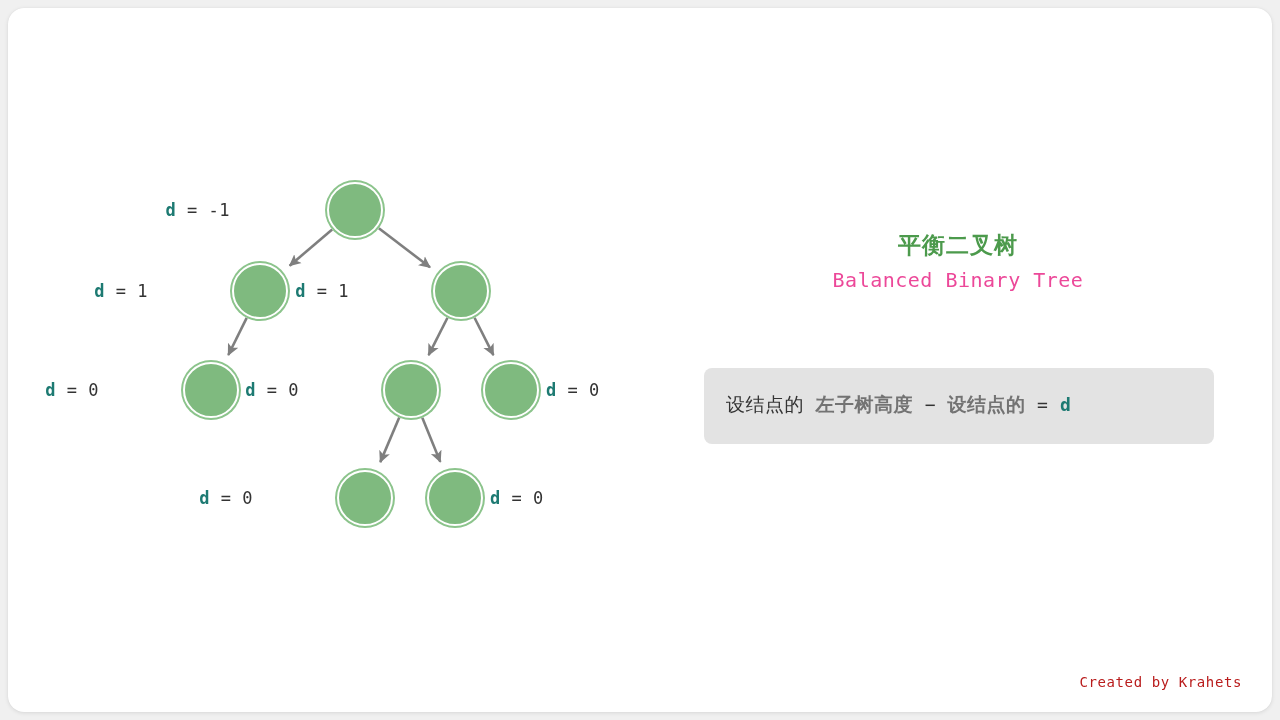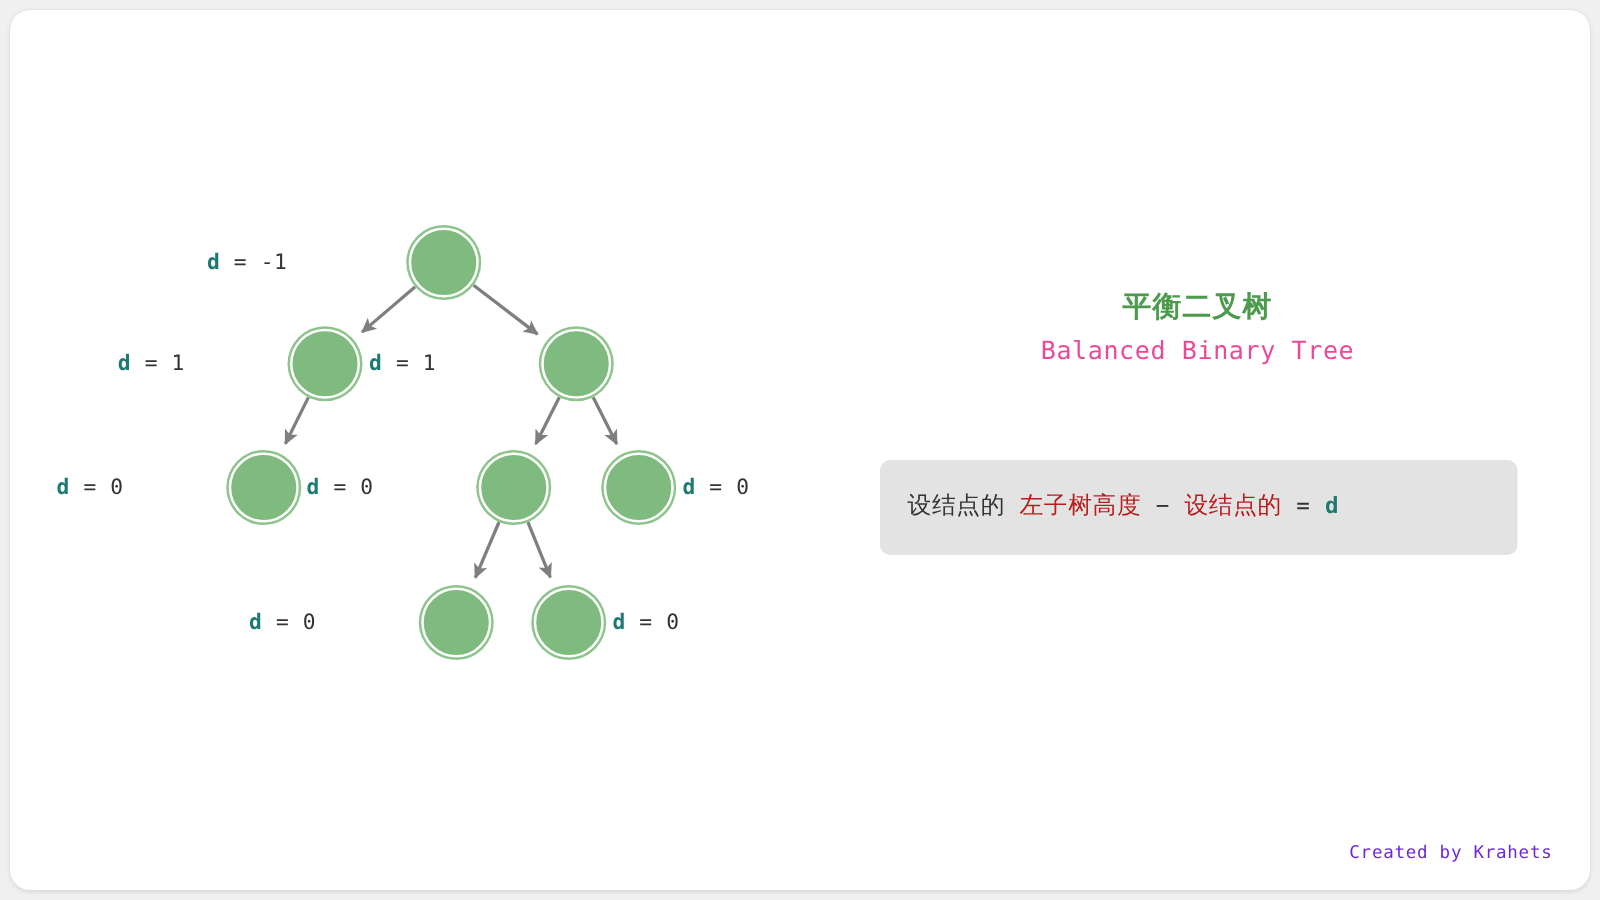--- a/index.html
+++ b/index.html
@@ -114,34 +114,34 @@
   }
 
   .info-line {
     font-family: "Liberation Sans", sans-serif;
     font-size: 19px;
     color: #333333;
     line-height: 38px;
     white-space: nowrap;
     letter-spacing: 0.5px;
   }
-  .info-line b { font-weight: normal; color: #b91c1c; }
+  .info-line b { font-weight: bold; color: #737373; }
   .info-line .dv { color: #1d7a72; font-weight: bold; }
   .info-line .mono {
     font-family: "DejaVu Sans Mono", "Liberation Mono", monospace;
     font-size: 18px;
   }
 
   #footer-credit {
     position: absolute;
     right: 30px;
     bottom: 22px;
     font-family: "DejaVu Sans Mono", "Liberation Mono", monospace;
     font-size: 14px;
-    color: #6d28d9;
+    color: #b91c1c;
     letter-spacing: 0.6px;
   }
 </style>
 </head>
 <body>
 
 <div id="canvas">
 
   <div id="tree-area">
     <svg id="edges-svg" viewBox="0 0 660 704" xmlns="http://www.w3.org/2000/svg">

